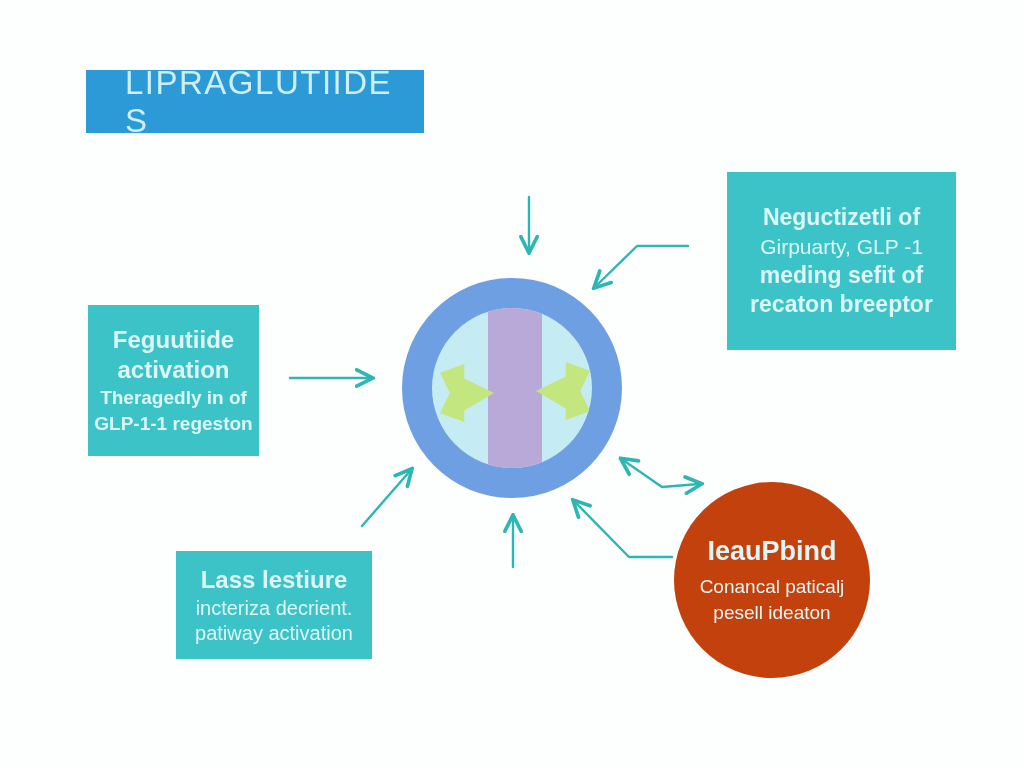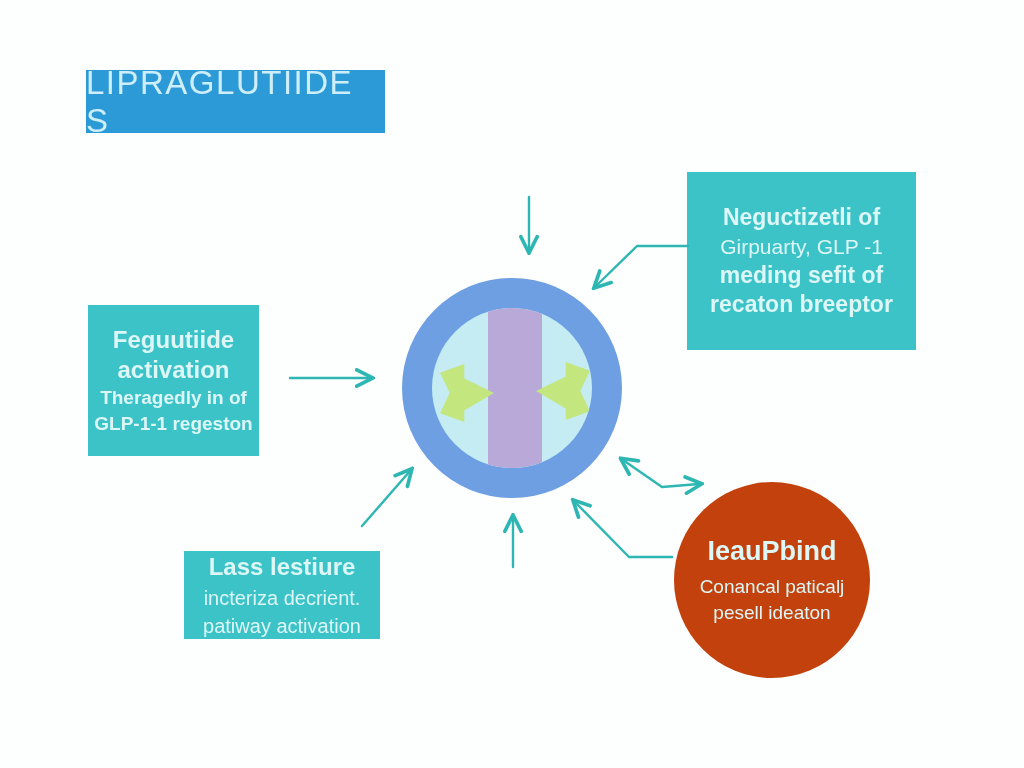--- a/index.html
+++ b/index.html
@@ -7,30 +7,30 @@
     width:1024px;height:768px;position:relative;overflow:hidden;
     background:#fdfefe;
     font-family:"Liberation Sans", sans-serif;
   }
   .abs{position:absolute;}
   
   .title-bar{
     left:86px;top:70px;width:299px;height:63px;
     background:#2b9ad7;
     display:flex;align-items:center;justify-content:center;
-    color:#cdeefa;font-size:33px;font-weight:400;letter-spacing:1.5px;
+    color:#cdeefa;font-size:33px;font-weight:400;letter-spacing:1.5px;padding-left:39px;
   }
   
   .teal-box{
     background:#3cc3c8;color:#ddf6f6;text-align:center;
     display:flex;flex-direction:column;align-items:center;justify-content:center;
   }
-  .box-top-right{left:687px;top:172px;width:229px;height:178px;}
+  .box-top-right{left:727px;top:172px;width:229px;height:178px;}
   .box-left{left:88px;top:305px;width:171px;height:151px;}
-  .box-bottom-left{left:184px;top:551px;width:196px;height:88px;justify-content:space-between;}
+  .box-bottom-left{left:176px;top:551px;width:196px;height:108px;}
   .circle-bottom-right{
     left:674px;top:482px;width:196px;height:196px;border-radius:50%;
     background:#c2410c;color:#ddf6f6;text-align:center;
     display:flex;flex-direction:column;align-items:center;justify-content:center;
   }
   .ln-b{font-weight:700;}
   .box-top-right .ln-b{font-size:23px;line-height:29px;}
   .box-top-right .ln{font-size:21px;line-height:29px;font-weight:400;}
   .box-left .ln-b{font-size:24px;line-height:30px;}
   .box-left .ln{font-size:19px;line-height:26px;font-weight:700;}

